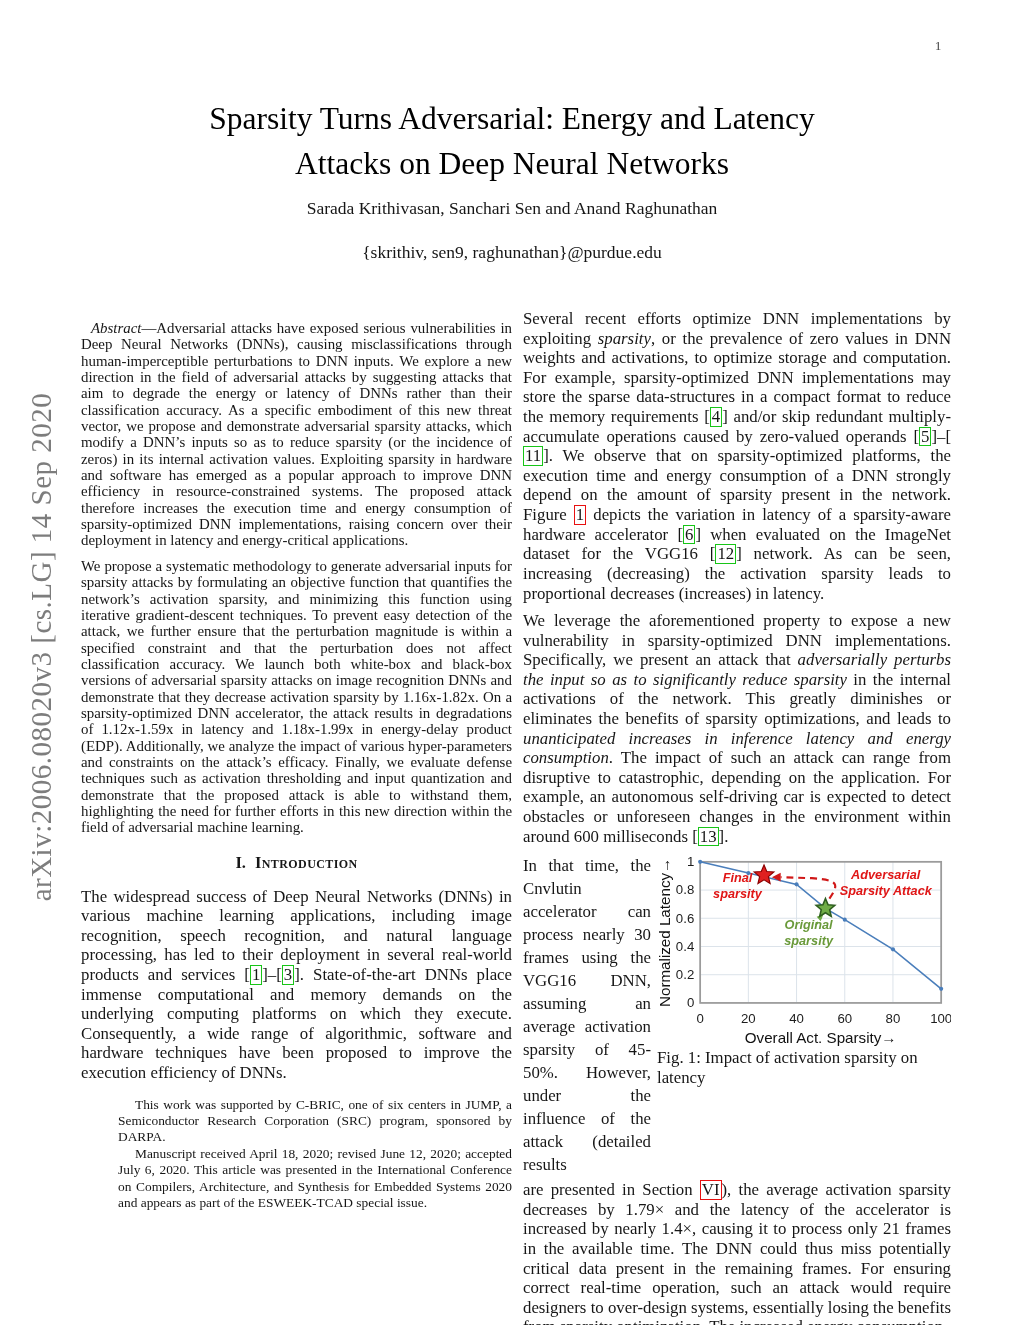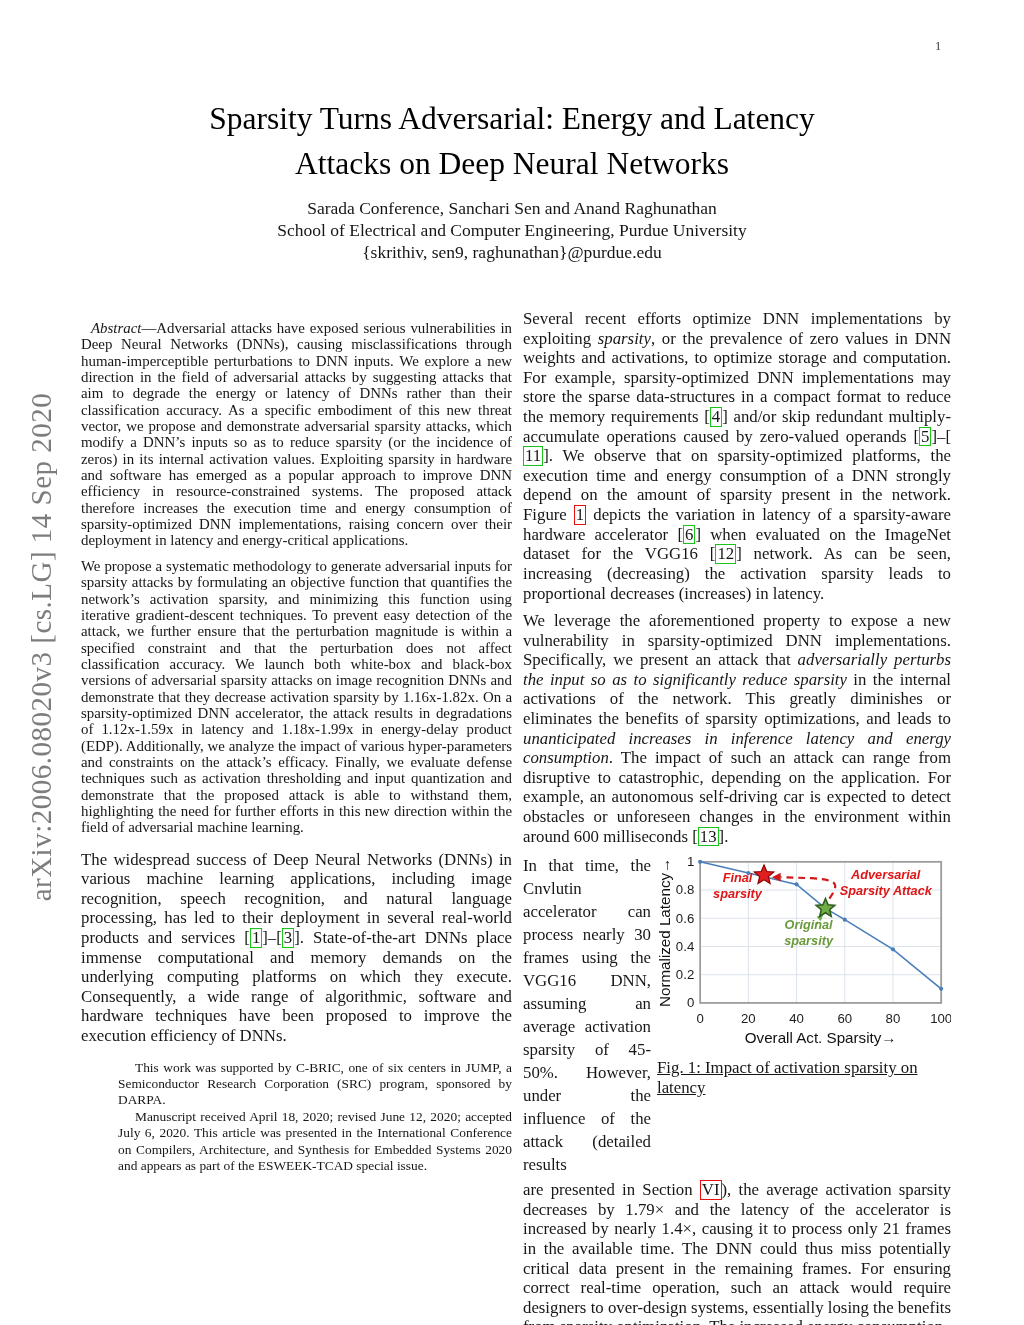--- a/index.html
+++ b/index.html
@@ -33,21 +33,21 @@
   .col-left .intro { margin-top:14px; }
 
   .footnote { margin-top:14px; font-size:13.4px; line-height:16.4px; text-align:justify;margin-left:37px; }
   .footnote .fn { text-indent:17px; }
 
   .col-right .p2 { margin-top:8px; }
   .fig-row { display:flex; margin-top:8px; }
   .wrap-col { width:128px; flex:none; font-size:16.8px; line-height:23px; text-align:justify; }
   .fig-col { width:294px; flex:none; margin-left:6px; }
   .fig-col svg { display:block; width:294px; height:194px; }
-  .fig-caption { margin-top:10px; font-size:16.8px; line-height:19.6px;text-decoration:underline; }
+  .fig-caption { margin-top:0; font-size:16.8px; line-height:19.6px; }
   .col-right .p3 { margin-top:4px; }
 
   span.i { font-style:italic; }
   span.g { display:inline-block; border:1.5px solid #17c517; padding:0 1px; line-height:1.05; }
   span.r { display:inline-block; border:1.5px solid #e81010; padding:0 1px; line-height:1.05; }
 
   .tick   { font-family:"Liberation Sans", sans-serif; font-size:13.5px; fill:#1c1c1c; }
   .axlabel{ font-family:"Liberation Sans", sans-serif; font-size:15.5px; fill:#111; }
   .ann    { font-family:"Liberation Sans", sans-serif; font-size:13px; font-weight:bold; font-style:italic; }
 </style>
@@ -57,27 +57,27 @@
 <div class="page">
 
   <div class="pageno">1</div>
 
   <div class="arxiv">arXiv:2006.08020v3 [cs.LG] 14 Sep 2020</div>
 
   <div class="title">
     <div>Sparsity Turns Adversarial: Energy and Latency</div>
     <div>Attacks on Deep Neural Networks</div>
   </div>
-  <div class="authors">Sarada Conference, Sanchari Sen and Anand Raghunathan</div>
-  <div class="affil">School of Electrical and Computer Engineering, Purdue University</div>
+  <div class="authors">Sarada Krithivasan, Sanchari Sen and Anand Raghunathan</div>
   <div class="email">{skrithiv, sen9, raghunathan}@purdue.edu</div>
 
   <div class="col-left">
     <p class="abstract first"><span class="i">Abstract</span><span>—Adversarial attacks have exposed serious vulnerabilities in Deep Neural Networks (DNNs), causing misclassifications through human-imperceptible perturbations to DNN inputs. We explore a new direction in the field of adversarial attacks by suggesting attacks that aim to degrade the energy or latency of DNNs rather than their classification accuracy. As a specific embodiment of this new threat vector, we propose and demonstrate adversarial sparsity attacks, which modify a DNN’s inputs so as to reduce sparsity (or the incidence of zeros) in its internal activation values. Exploiting sparsity in hardware and software has emerged as a popular approach to improve DNN efficiency in resource-constrained systems. The proposed attack therefore increases the execution time and energy consumption of sparsity-optimized DNN implementations, raising concern over their deployment in latency and energy-critical applications.</span></p>
     <p class="abstract second"><span>We propose a systematic methodology to generate adversarial inputs for sparsity attacks by formulating an objective function that quantifies the network’s activation sparsity, and minimizing this function using iterative gradient-descent techniques. To prevent easy detection of the attack, we further ensure that the perturbation magnitude is within a specified constraint and that the perturbation does not affect classification accuracy. We launch both white-box and black-box versions of adversarial sparsity attacks on image recognition DNNs and demonstrate that they decrease activation sparsity by 1.16x-1.82x. On a sparsity-optimized DNN accelerator, the attack results in degradations of 1.12x-1.59x in latency and 1.18x-1.99x in energy-delay product (EDP). Additionally, we analyze the impact of various hyper-parameters and constraints on the attack’s efficacy. Finally, we evaluate defense techniques such as activation thresholding and input quantization and demonstrate that the proposed attack is able to withstand them, highlighting the need for further efforts in this new direction within the field of adversarial machine learning.</span></p>
+    <h2 class="sec-head"><span class="num">I.</span><span class="sc">Introduction</span></h2>
     <p class="body-p intro"><span>The widespread success of Deep Neural Networks (DNNs) in various machine learning applications, including image recognition, speech recognition, and natural language processing, has led to their deployment in several real-world products and services [</span><span class="g">1</span><span>]–[</span><span class="g">3</span><span>]. State-of-the-art DNNs place immense computational and memory demands on the underlying computing platforms on which they execute. Consequently, a wide range of algorithmic, software and hardware techniques have been proposed to improve the execution efficiency of DNNs.</span></p>
     <div class="footnote">
       <div class="fn">This work was supported by C-BRIC, one of six centers in JUMP, a Semiconductor Research Corporation (SRC) program, sponsored by DARPA.</div>
       <div class="fn">Manuscript received April 18, 2020; revised June 12, 2020; accepted July 6, 2020. This article was presented in the International Conference on Compilers, Architecture, and Synthesis for Embedded Systems 2020 and appears as part of the ESWEEK-TCAD special issue.</div>
     </div>
   </div>
 
   <div class="col-right">
     <p class="body-p p1"><span>Several recent efforts optimize DNN implementations by exploiting </span><span class="i">sparsity</span><span>, or the prevalence of zero values in DNN weights and activations, to optimize storage and computation. For example, sparsity-optimized DNN implementations may store the sparse data-structures in a compact format to reduce the memory requirements [</span><span class="g">4</span><span>] and/or skip redundant multiply-accumulate operations caused by zero-valued operands [</span><span class="g">5</span><span>]–[</span><span class="g">11</span><span>]. We observe that on sparsity-optimized platforms, the execution time and energy consumption of a DNN strongly depend on the amount of sparsity present in the network. Figure </span><span class="r">1</span><span> depicts the variation in latency of a sparsity-aware hardware accelerator [</span><span class="g">6</span><span>] when evaluated on the ImageNet dataset for the VGG16 [</span><span class="g">12</span><span>] network. As can be seen, increasing (decreasing) the activation sparsity leads to proportional decreases (increases) in latency.</span></p>
     <p class="body-p p2"><span>We leverage the aforementioned property to expose a new vulnerability in sparsity-optimized DNN implementations. Specifically, we present an attack that </span><span class="i">adversarially perturbs the input so as to significantly reduce sparsity</span><span> in the internal activations of the network. This greatly diminishes or eliminates the benefits of sparsity optimizations, and leads to </span><span class="i">unanticipated increases in inference latency and energy consumption</span><span>. The impact of such an attack can range from disruptive to catastrophic, depending on the application. For example, an autonomous self-driving car is expected to detect obstacles or unforeseen changes in the environment within around 600 milliseconds [</span><span class="g">13</span><span>].</span></p>

